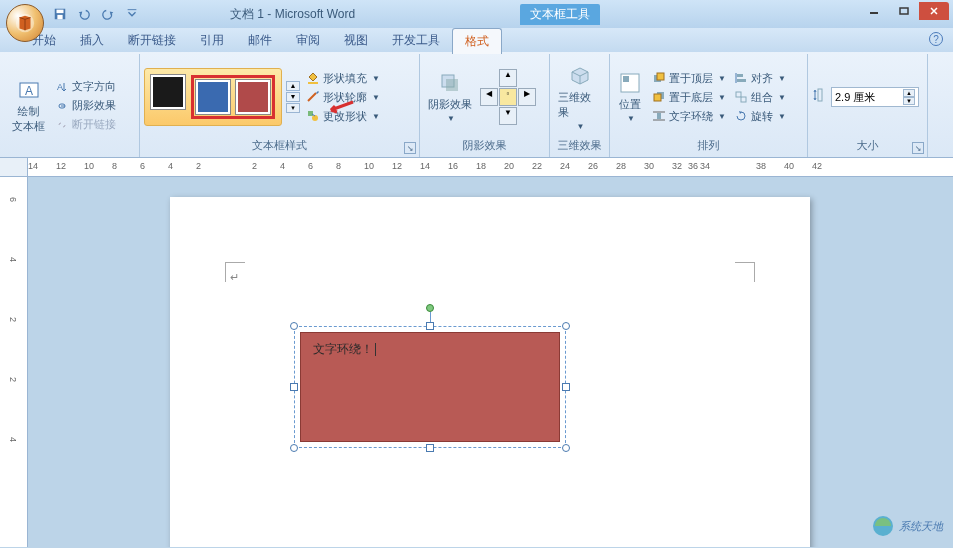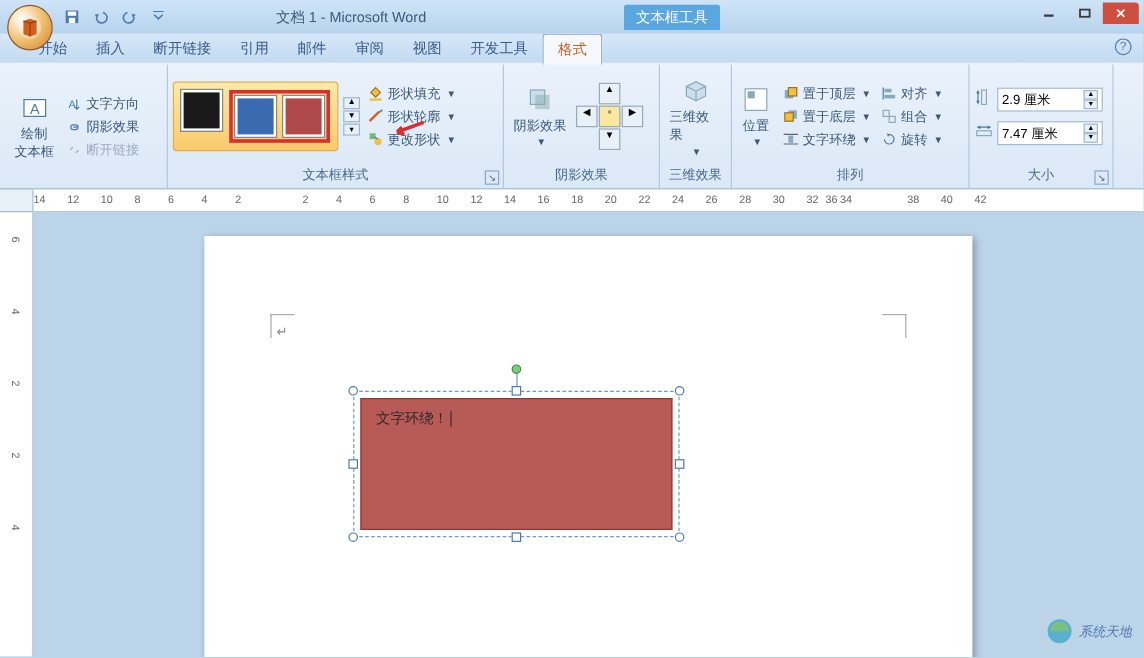--- a/index.html
+++ b/index.html
@@ -347,33 +347,20 @@
   <div class="group" style="width:120px">
     <div class="group-body">
       <div class="col" style="gap:8px">
         <div style="display:flex;align-items:flex-start;gap:3px">
           <svg width="16" height="16" viewBox="0 0 16 16">
               <rect x="6" y="2" width="4" height="12" fill="none" stroke="#8ab"></rect>
               <path d="M3 4 L3 12 M2 5 L3 3 L4 5 M2 11 L3 13 L4 11" stroke="#4a7ab0" fill="none"></path>
             </svg>
           <div class="spinner">
               <input value="2.9 厘米" style="">
-              <div class="spin-btns">
-                <div>▲</div>
-                <div>▼</div>
-              </div>
-            </div>
-        </div>
-        <div style="display:flex;align-items:center;gap:3px">
-          <svg width="16" height="16" viewBox="0 0 16 16">
-              <rect x="2" y="6" width="12" height="4" fill="none" stroke="#8ab"></rect>
-              <path d="M4 3 L12 3 M5 2 L3 3 L5 4 M11 2 L13 3 L11 4" stroke="#4a7ab0" fill="none"></path>
-            </svg>
-          <div class="spinner">
-              <input value="7.47 厘米" style="">
               <div class="spin-btns">
                 <div>▲</div>
                 <div>▼</div>
               </div>
             </div>
         </div>
       </div>
     </div>
     <div class="group-label">大小</div>
     <div class="dialog-launcher">↘</div>

